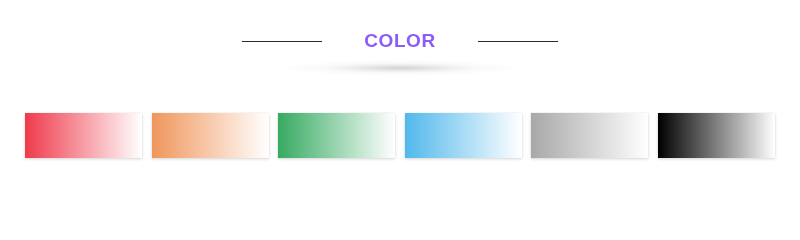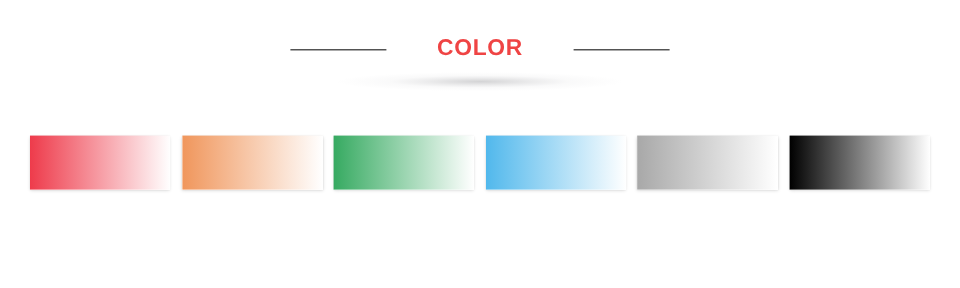--- a/index.html
+++ b/index.html
@@ -107,21 +107,21 @@
 
 <div class="page" style="background: rgb(255, 255, 255);">
 
   <div class="header">
 
     <div class="header-row">
       <div class="rule rule-left" style="background: rgb(43, 43, 43);"></div>
       <div class="rule rule-right" style="background: rgb(43, 43, 43);"></div>
     </div>
 
-    <div class="title" style="color: #ef4444;">COLOR</div>
+    <div class="title" style="color: #8b5cf6;">COLOR</div>
 
     <div class="title-shadow"></div>
   </div>
 
   <div class="swatch-row">
     <div class="swatch" title="red" style="background: linear-gradient(to right, rgb(238, 59, 75) 0%, rgb(255, 255, 255) 100%);"></div>
     <div class="swatch" title="orange" style="background: linear-gradient(to right, rgb(240, 150, 92) 0%, rgb(255, 255, 255) 100%);"></div>
     <div class="swatch" title="green" style="background: linear-gradient(to right, rgb(54, 170, 97) 0%, rgb(255, 255, 255) 100%);"></div>
     <div class="swatch" title="blue" style="background: linear-gradient(to right, rgb(81, 184, 236) 0%, rgb(255, 255, 255) 100%);"></div>
     <div class="swatch" title="gray" style="background: linear-gradient(to right, rgb(168, 168, 168) 0%, rgb(255, 255, 255) 100%);"></div>

